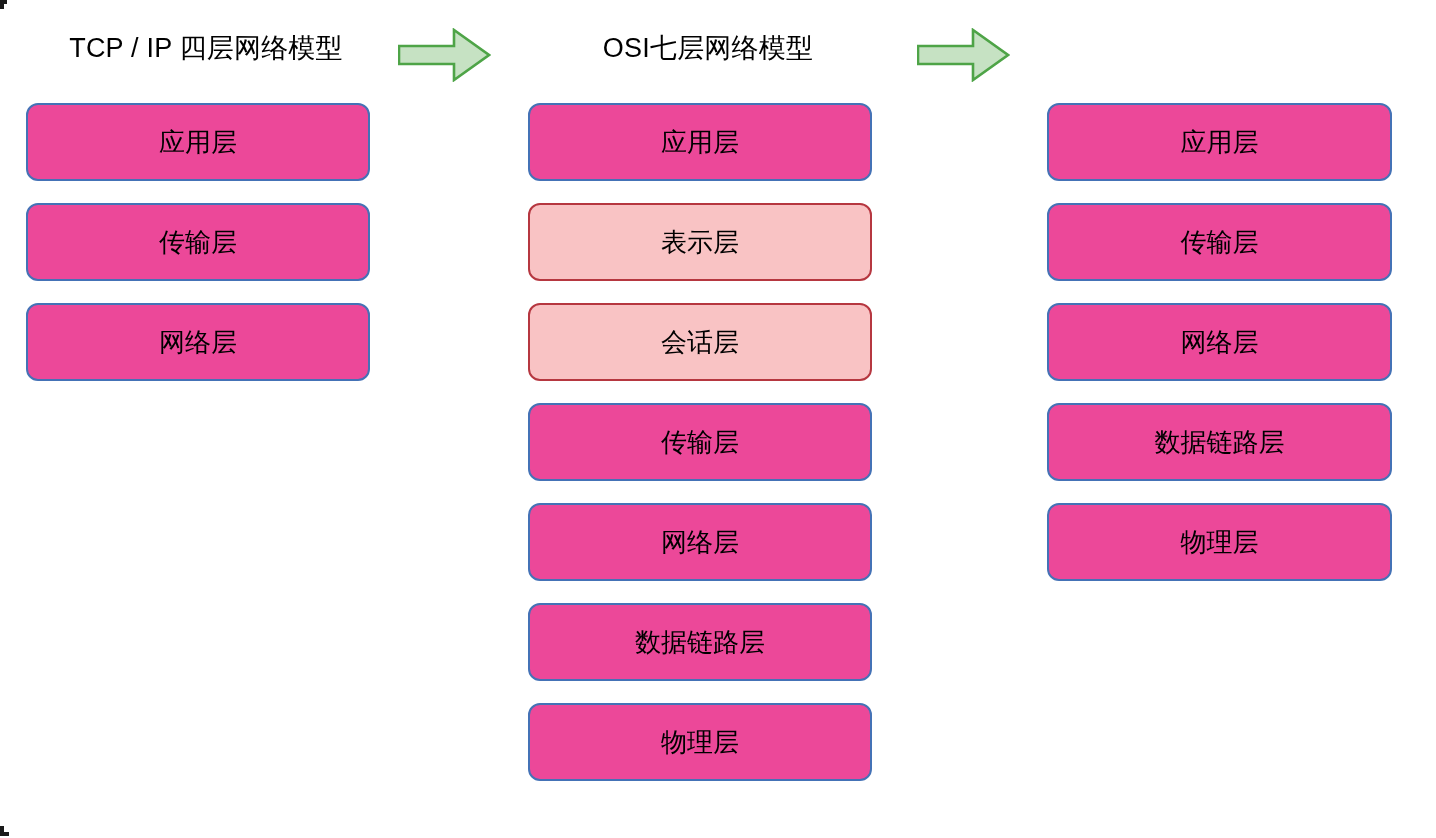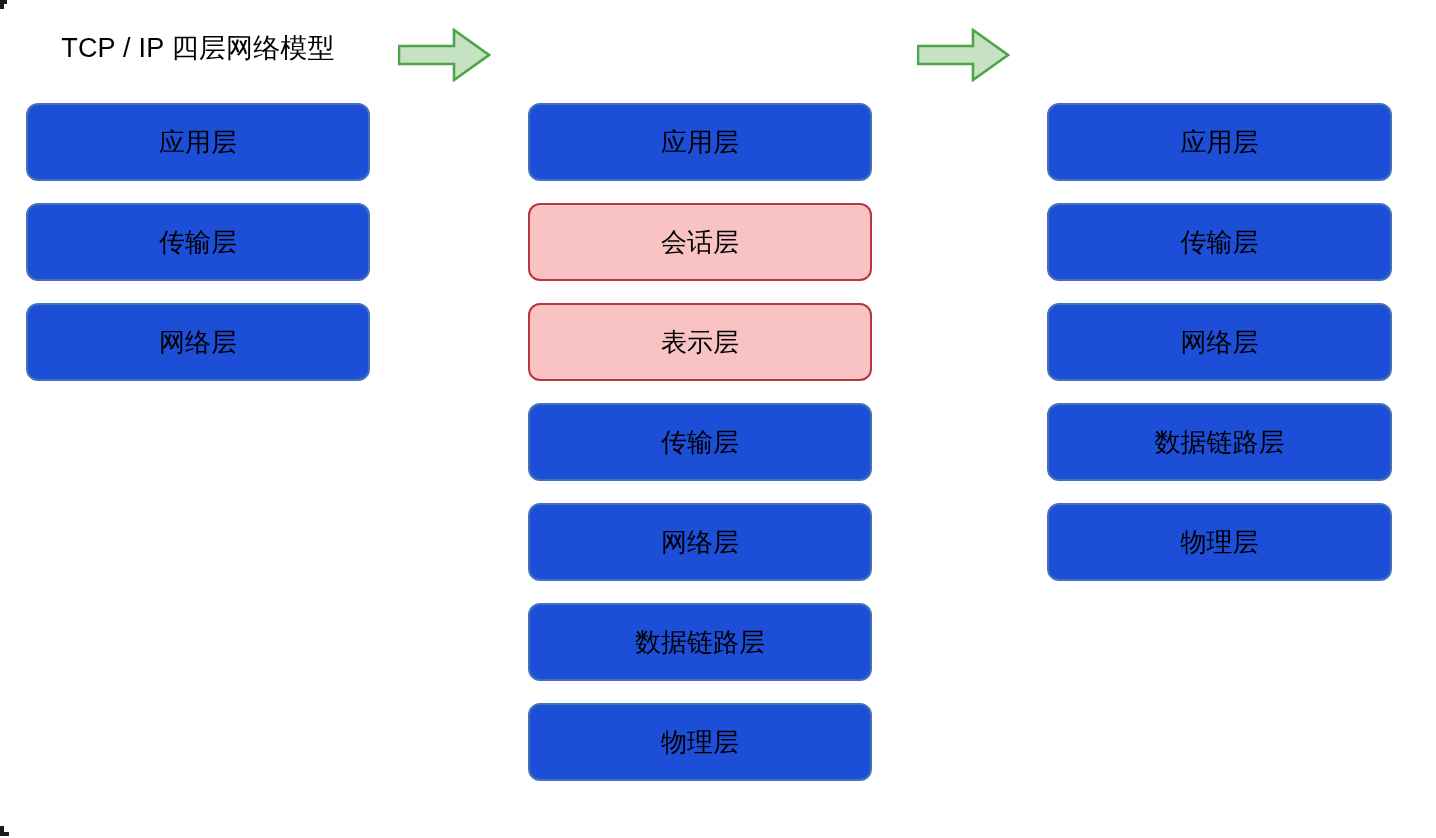--- a/index.html
+++ b/index.html
@@ -35,21 +35,21 @@
     top: 0;
     height: 838px;
   }
   .column.col-left   { left: 26px;   width: 344px; }
   .column.col-middle { left: 528px;  width: 344px; }
   .column.col-right  { left: 1047px; width: 345px; }
 
   .column-title {
     position: absolute;
     top: 30px;
-    left: 0;
+    left: 8px;
     width: 100%;
     text-align: center;
     font-size: 27px;
     line-height: 36px;
     color: #000000;
     white-space: nowrap;
     letter-spacing: 0.2px;
   }
 
   .layer-stack {
@@ -58,21 +58,21 @@
     left: 0;
     width: 100%;
   }
 
   .layer-box {
     box-sizing: border-box;
     height: 78px;
     margin-bottom: 22px;
     border-radius: 12px;
     border: 2px solid #4472b6;
-    background: #1d4ed8;
+    background: #ec4899;
     display: flex;
     align-items: center;
     justify-content: center;
     font-size: 26px;
     color: #000000;
     white-space: nowrap;
   }
   .layer-box.accent-red {
     border-color: #b63740;
     background: #f9c3c4;
@@ -113,29 +113,30 @@
     </div>
   </div>
 
   <div class="flow-arrow arrow-1">
     <svg viewBox="0 0 93 54" xmlns="http://www.w3.org/2000/svg">
       <polygon points="1,18 56,18 56,2 91,27 56,52 56,36 1,36" fill="#c6e2c3" stroke="#4ea447" stroke-width="2.6" stroke-linejoin="miter"></polygon>
     </svg>
   </div>
 
   <div class="column col-middle">
+    <div class="column-title">OSI七层网络模型</div>
     <div class="layer-stack">
       <div class="layer-box">
         <span>应用层</span>
       </div>
       <div class="layer-box accent-red">
-        <span>会话层</span>
+        <span>表示层</span>
       </div>
       <div class="layer-box accent-red">
-        <span>表示层</span>
+        <span>会话层</span>
       </div>
       <div class="layer-box">
         <span>传输层</span>
       </div>
       <div class="layer-box">
         <span>网络层</span>
       </div>
       <div class="layer-box">
         <span>数据链路层</span>
       </div>

